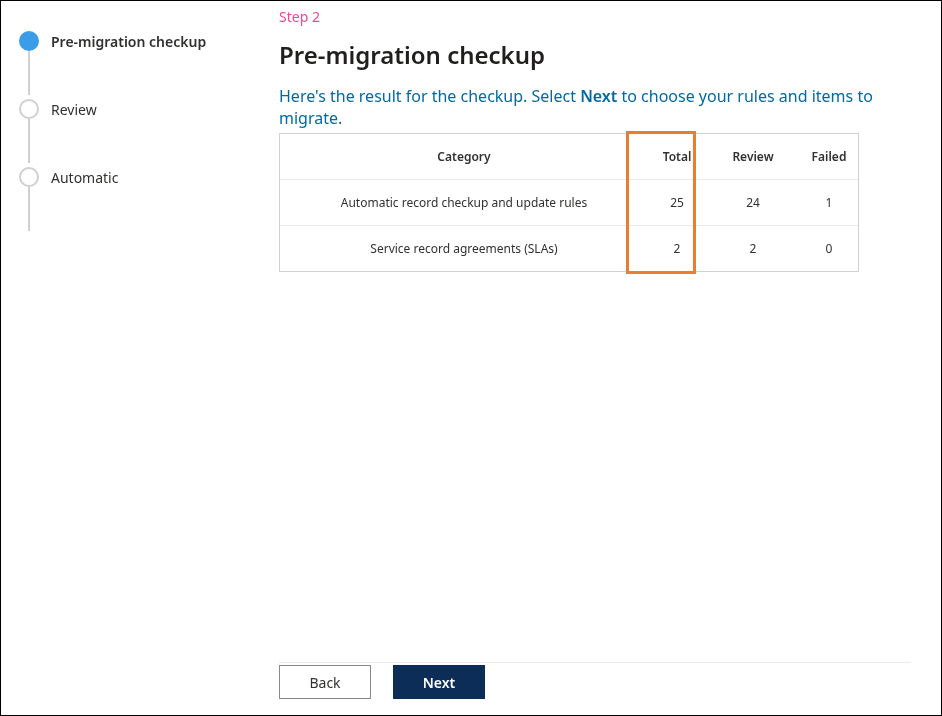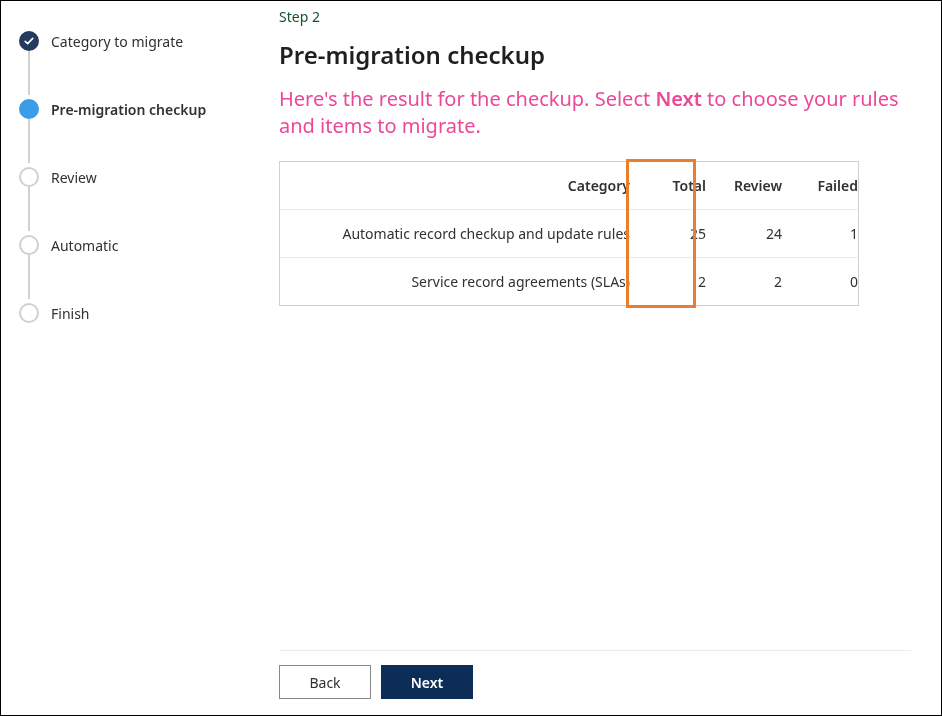--- a/index.html
+++ b/index.html
@@ -68,48 +68,48 @@
     }
     .main {
       flex: 1;
       padding: 6px 30px 0 20px;
       display: flex;
       flex-direction: column;
       position: relative;
     }
     .step-num {
       font-size: 14px;
-      color: #14532d;
+      color: #ec4899;
       margin-bottom: 12px;
     }
     .title {
       font-size: 24px;
       font-weight: 600;
       margin-bottom: 14px;
       color: #201f1e;
     }
     .subtitle {
-      font-size: 20px;
-      margin-bottom: 22px;
-      color: #ec4899;
+      font-size: 16px;
+      margin-bottom: 4px;
+      color: #0369a1;
     }
     .subtitle .bold { font-weight: 600; }
     .table-wrap {
       border: 1px solid #d2d0ce;
       position: relative;
       width: 580px;
     }
     table {
       width: 100%;
       border-collapse: collapse;
     }
     th, td {
-      text-align: right;
+      text-align: center;
       padding: 14px 0 14px 18px;
-      font-size: 14px;
+      font-size: 12px;
       border-bottom: 1px solid #edebe9;
     }
     th { font-weight: 600; color: #323130; }
     tbody tr:last-child td { border-bottom: none; }
     .col-cat { width: 350px; }
     .col-num { width: 76px; }
     .highlight-box {
       position: absolute;
       border: 3px solid #e97f2e;
       top: -3px;
@@ -117,23 +117,23 @@
       left: 346px;
       width: 70px;
       pointer-events: none;
     }
     .footer {
       position: absolute;
       bottom: 16px;
       left: 20px;
       right: 30px;
       border-top: 1px solid #edebe9;
-      padding-top: 14px;
-      display: flex;
-      gap: 10px;
+      padding-top: 2px;
+      display: flex;
+      gap: 22px;
     }
     .btn {
       min-width: 92px;
       height: 34px;
       font-size: 14px;
       font-family: inherit;
       cursor: pointer;
       display: inline-flex;
       align-items: center;
       justify-content: center;
@@ -149,46 +149,33 @@
       color: #fff;
       font-weight: 600;
     }
   </style>
 </head>
 <body>
 
 <div class="page">
   <nav class="sidebar">
     <div class="step">
-      <span class="step-marker done">
-        <svg viewBox="0 0 16 16" fill="none">
-            <path d="M3 8.5 L6.2 11.5 L13 4.5" stroke="#fff" stroke-width="2.2" stroke-linecap="round" stroke-linejoin="round"></path>
-          </svg>
-      </span>
-      <span class="step-label">Category to migrate</span>
-      <span class="step-line"></span>
-    </div>
-    <div class="step">
       <span class="step-marker current"></span>
       <span class="step-label current">Pre-migration checkup</span>
       <span class="step-line"></span>
     </div>
     <div class="step">
       <span class="step-marker"></span>
       <span class="step-label">Review</span>
       <span class="step-line"></span>
     </div>
     <div class="step">
       <span class="step-marker"></span>
       <span class="step-label">Automatic</span>
       <span class="step-line"></span>
-    </div>
-    <div class="step">
-      <span class="step-marker"></span>
-      <span class="step-label">Finish</span>
     </div>
   </nav>
 
   <main class="main">
     <div class="step-num">Step 2</div>
     <h1 class="title">Pre-migration checkup</h1>
     <p class="subtitle">
       <span>Here's the result for the checkup. Select </span><span class="bold">Next</span><span> to choose your rules and items to migrate.</span>
     </p>
 

